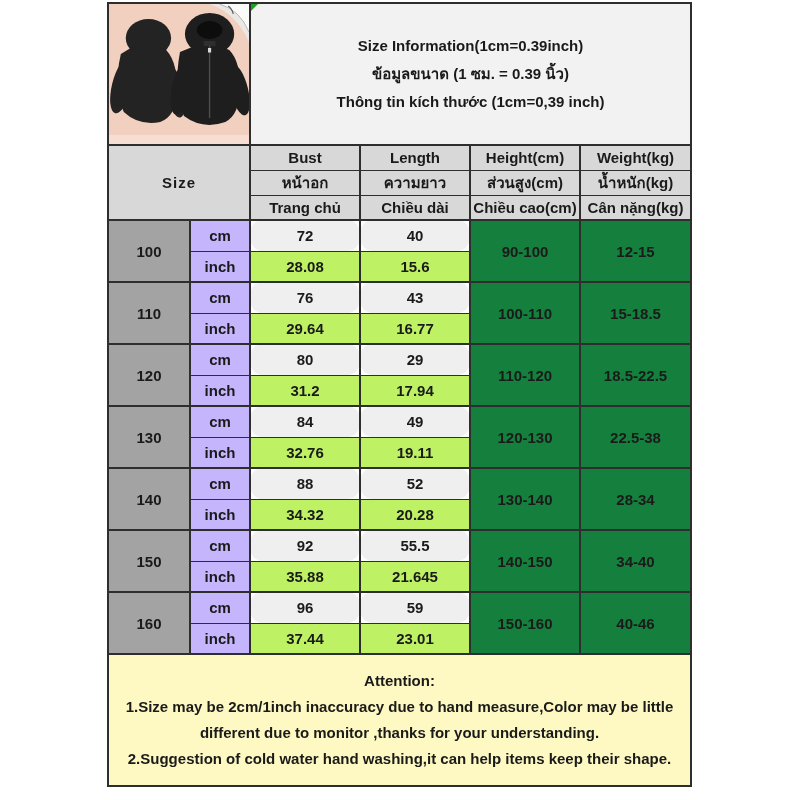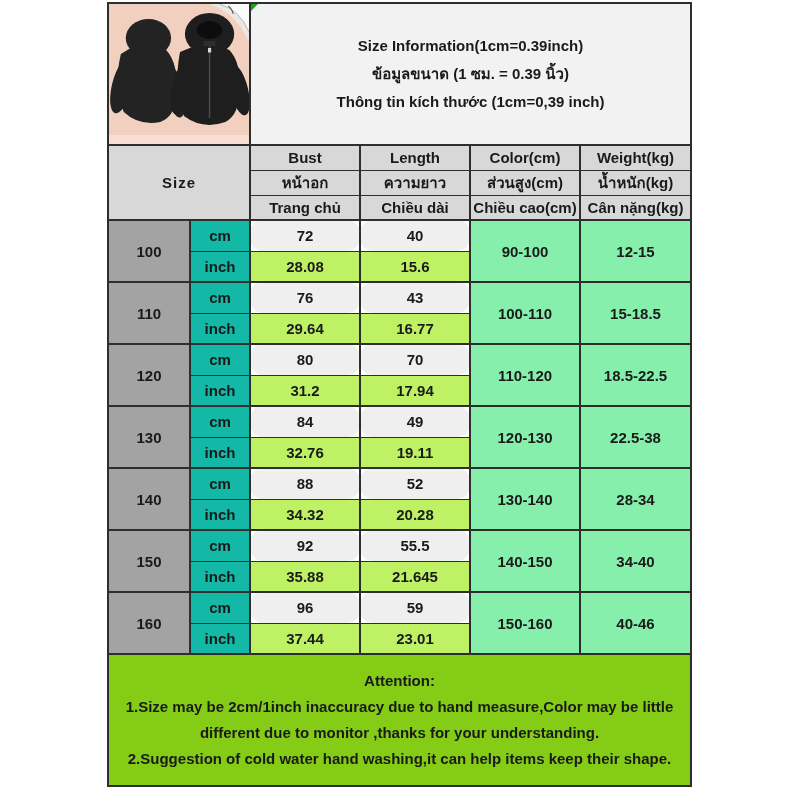--- a/index.html
+++ b/index.html
@@ -29,31 +29,31 @@
     border-top:7px solid #1fa01f; border-right:7px solid transparent; }
 
   tr.hdr { height:25px; }
   tr.hdr td { background:#d8d8d8; border-top-width:1px; border-bottom-width:1px; }
   tr.hdr1 td { border-top-width:2px; }
   tr.hdr3 td { border-bottom-width:2px; }
   .size-head { background:#d8d8d8 !important; font-size:27px; letter-spacing:1px; }
 
   tr.sub-cm, tr.sub-inch { height:31px; }
   .size-cell  { background:#a3a3a3; }
-  .unit-cell  { background:#14b8a6; }
+  .unit-cell  { background:#c4b5fd; }
   .val-cm     { background:#efefef;border-radius:13px; }
   .val-inch   { background:#bef264;margin-left:20px; }
-  .range-cell { background:#86efac; }
+  .range-cell { background:#15803d; }
   tr.sub-cm td.unit-cell, tr.sub-cm td.val-cm { border-bottom-width:1px; }
   tr.sub-inch td { border-top-width:1px; }
   tr.block-start td { border-top-width:2px; }
 
   tr.attn-row { height:132px; }
   .attention-cell {
-    background:#84cc16; text-align:left; vertical-align:top;
+    background:#fef9c3; text-align:left; vertical-align:top;
     font-weight:normal; font-size:15.5px; line-height:26px;
     padding:2px 6px; border-top-width:2px;
   }
 </style>
 </head>
 <body>
 
 <div class="stage">
   <table class="size-table">
     <colgroup>
@@ -101,21 +101,21 @@
         <div>Size Information(1cm=0.39inch)</div>
         <div>ข้อมูลขนาด (1 ซม. = 0.39 นิ้ว)</div>
         <div>Thông tin kích thước (1cm=0,39 inch)</div>
       </td>
     </tr>
 
     <tr class="hdr hdr1">
       <td class="size-head" colspan="2" rowspan="3">Size</td>
       <td>Bust</td>
       <td>Length</td>
-      <td>Color(cm)</td>
+      <td>Height(cm)</td>
       <td>Weight(kg)</td>
     </tr>
     <tr class="hdr hdr2">
       <td>หน้าอก</td>
       <td>ความยาว</td>
       <td>ส่วนสูง(cm)</td>
       <td>น้ำหนัก(kg)</td>
     </tr>
     <tr class="hdr hdr3">
       <td>Trang chủ</td>
@@ -149,21 +149,21 @@
     <tr class="sub-inch">
       <td class="unit-cell">inch</td>
       <td class="val-inch">29.64</td>
       <td class="val-inch">16.77</td>
     </tr>
 
     <tr class="sub-cm block-start">
       <td class="size-cell" rowspan="2">120</td>
       <td class="unit-cell">cm</td>
       <td class="val-cm">80</td>
-      <td class="val-cm">70</td>
+      <td class="val-cm">29</td>
       <td class="range-cell" rowspan="2">110-120</td>
       <td class="range-cell" rowspan="2">18.5-22.5</td>
     </tr>
     <tr class="sub-inch">
       <td class="unit-cell">inch</td>
       <td class="val-inch">31.2</td>
       <td class="val-inch">17.94</td>
     </tr>
 
     <tr class="sub-cm block-start">

